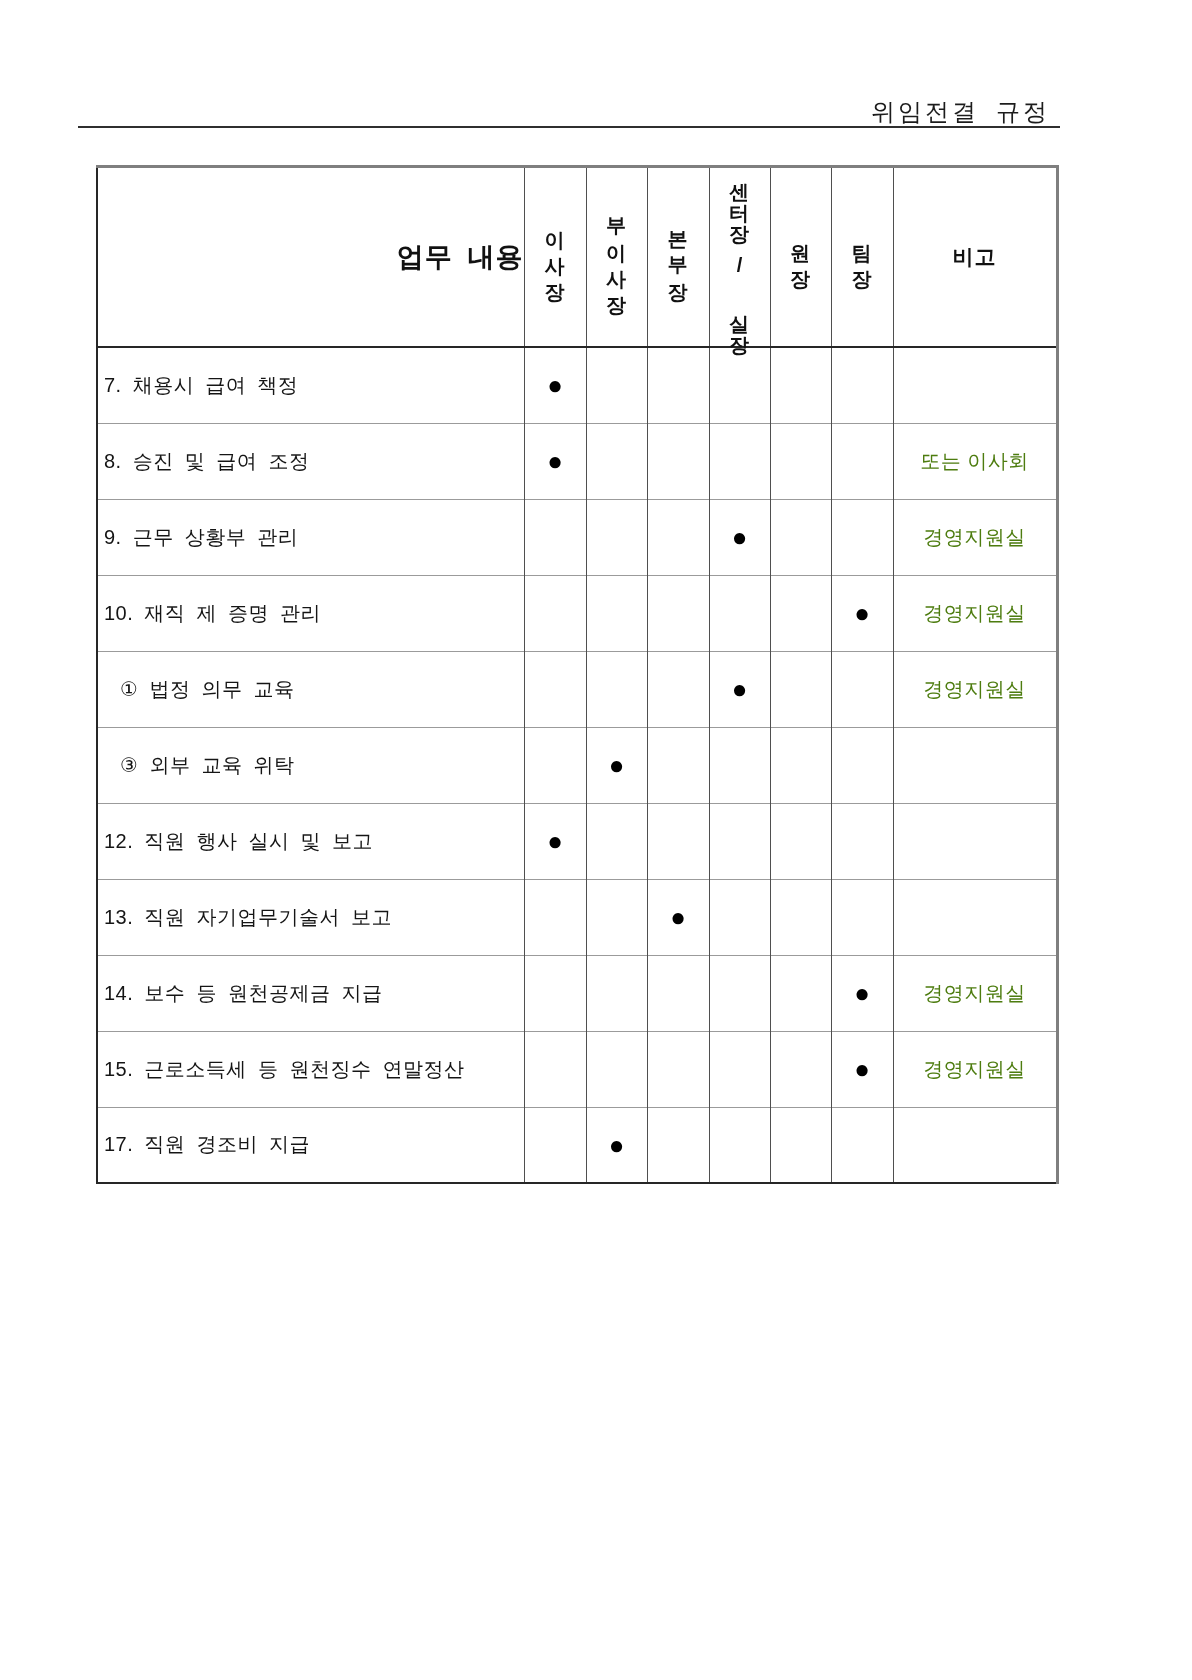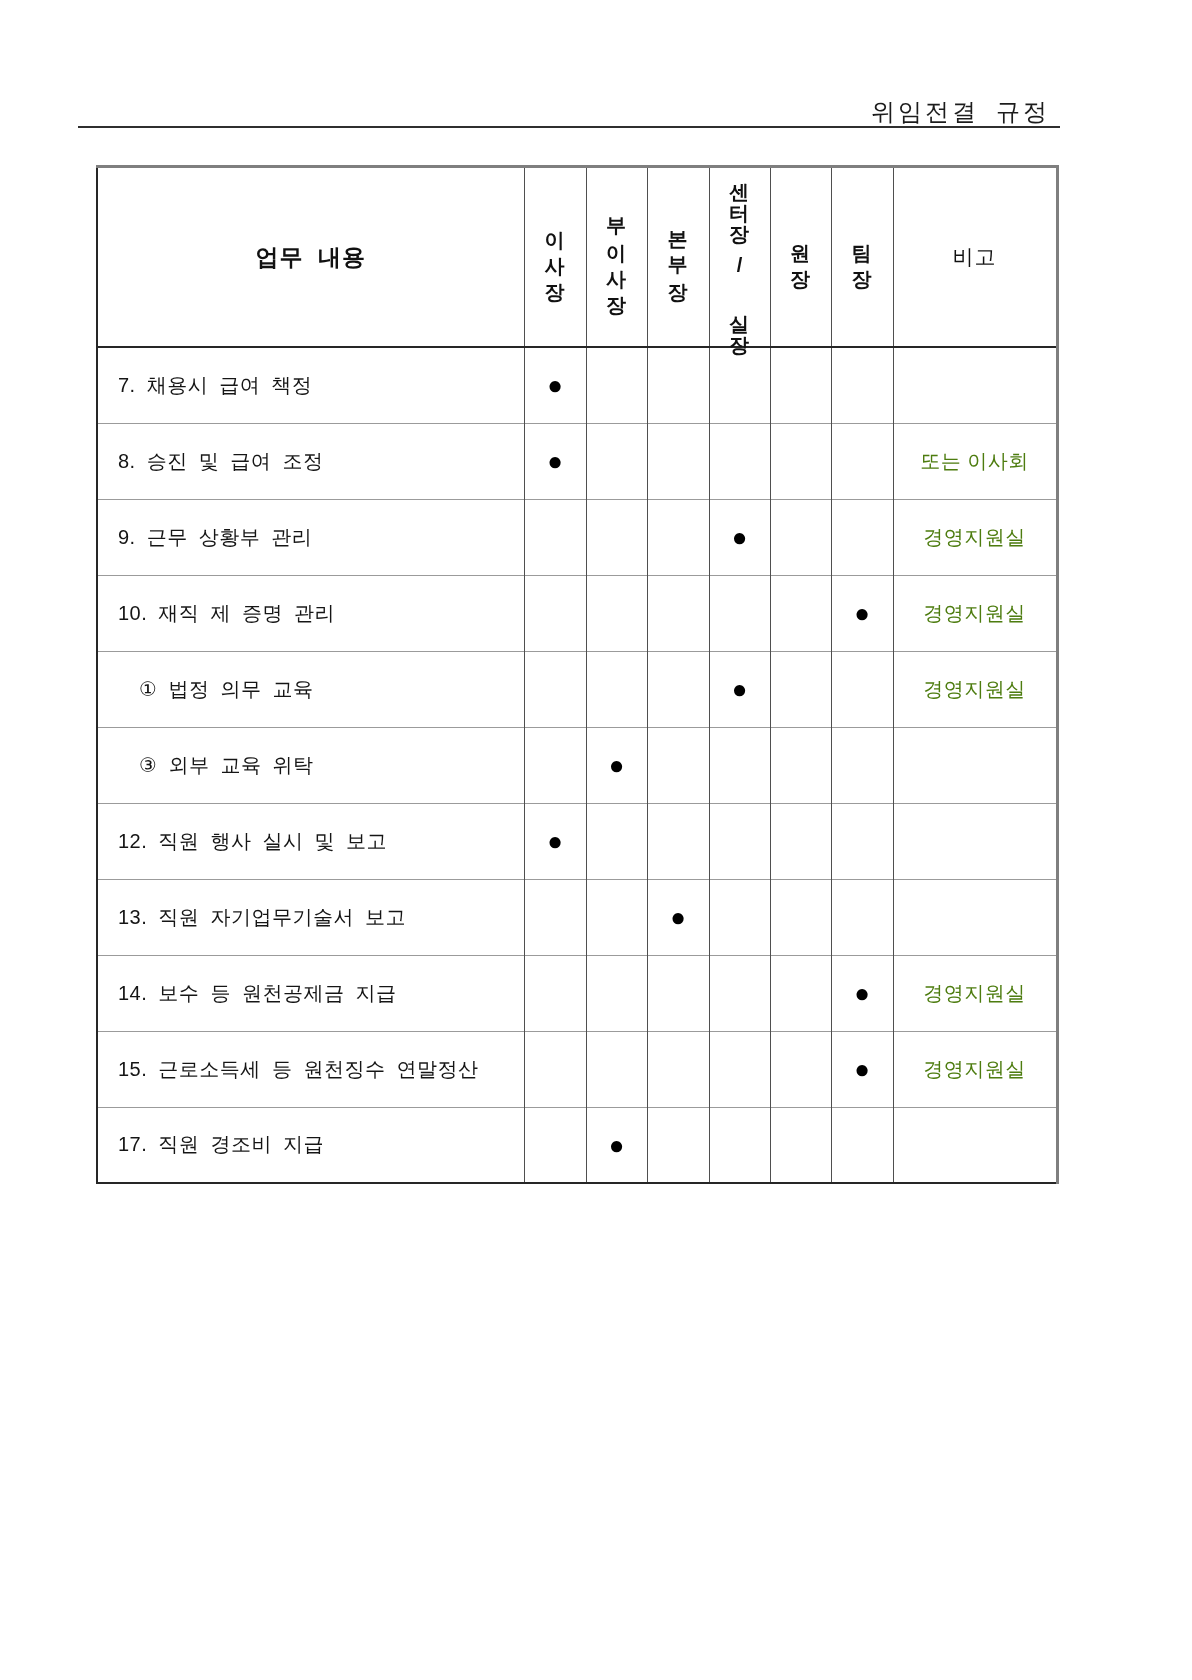--- a/index.html
+++ b/index.html
@@ -55,53 +55,54 @@
     vertical-align: middle;
     font-weight: normal;
   }
   th:first-child, td:first-child { border-left: none; }
 
   thead th { border-bottom: 2px solid #262626; }
   tbody td { border-top: 1px solid #9b9b9b; }
   tbody tr:first-child td { border-top: none; }
 
   th.task-h {
+    text-align: right;
+    font-weight: bold;
+    font-size: 27px;
+    word-spacing: 7px;
+    letter-spacing: 1px;
+    font-family: Liberation Serif, serif;
+  }
+  th.remarks-h {
     text-align: center;
     font-weight: bold;
-    font-size: 23px;
-    word-spacing: 7px;
-    letter-spacing: 1px;
-  }
-  th.remarks-h {
-    text-align: center;
-    font-weight: normal;
     font-size: 21px;
     letter-spacing: 1px;
   }
   th.vh { text-align: center; }
   .vtext {
     display: inline-block;
     writing-mode: vertical-rl;
     text-orientation: upright;
     font-weight: bold;
     font-size: 20px;
     letter-spacing: 6px;
     line-height: 1.1;
   }
   .vtext.tight { letter-spacing: 1px; }
 
   td.task {
     text-align: left;
-    padding-left: 20px;
+    padding-left: 6px;
     font-size: 20px;
     word-spacing: 5px;
     letter-spacing: 0.5px;
     color: #151515;
   }
-  tr.sub td.task { padding-left: 41px; }
+  tr.sub td.task { padding-left: 22px; }
   td.mark {
     text-align: center;
     font-size: 26px;
     line-height: 1;
     color: #000;
   }
   td.remarks {
     text-align: center;
     font-size: 20px;
     letter-spacing: 0.5px;

